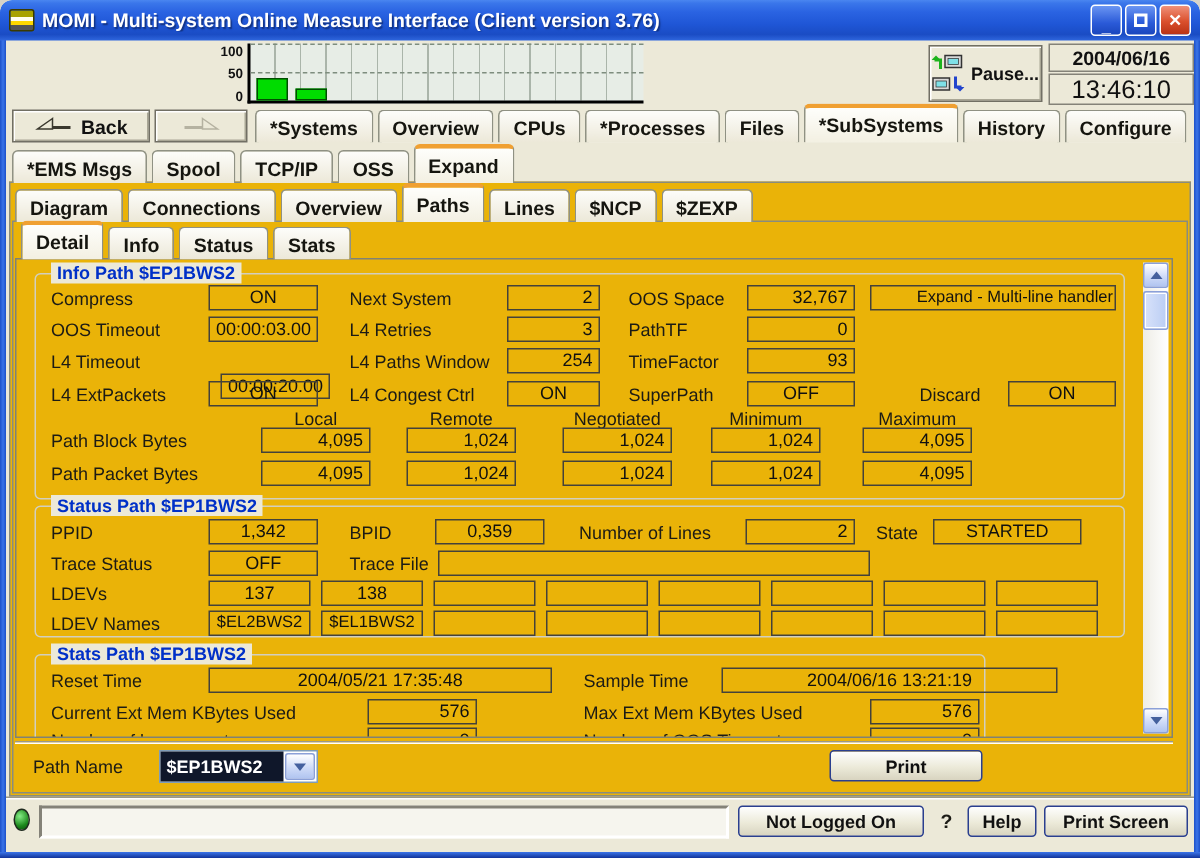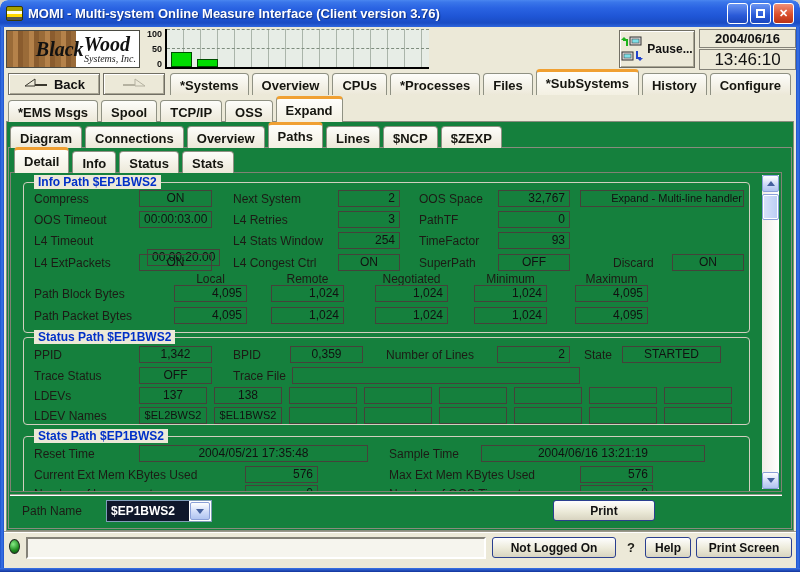--- a/index.html
+++ b/index.html
@@ -40,21 +40,21 @@
   .chev{width:0;height:0;border-left:4px solid transparent;border-right:4px solid transparent;border-top:5px solid #44609e;}
   .pausebtn{position:absolute;left:619px;top:30px;width:76px;height:38px;border:1px solid #716f64;box-shadow:inset 1px 1px 0 #fff,inset -1px -1px 0 #a9a695;background:#ece9d8;display:flex;align-items:center;justify-content:center;gap:4px;font-weight:bold;font-size:12px;color:#111;}
   .datebox{position:absolute;left:699px;top:29px;width:97px;height:19px;border:1px solid #848278;display:flex;align-items:center;justify-content:center;font-weight:bold;font-size:13px;color:#111;}
   .timebox{position:absolute;left:699px;top:49px;width:97px;height:21px;border:1px solid #848278;display:flex;align-items:center;justify-content:center;font-size:17px;color:#111;}
   
   .navbtn{position:absolute;top:73px;height:22px;border:1px solid #716f64;box-shadow:inset 1px 1px 0 #fff,inset -1px -1px 0 #a9a695;background:#ece9d8;display:flex;align-items:center;justify-content:center;gap:5px;font-weight:bold;font-size:13px;color:#111;}
   .tabrow{position:absolute;display:flex;align-items:flex-end;gap:3px;z-index:10;}
   .tab{height:22px;border:1px solid #8f9183;border-bottom:none;border-radius:4px 4px 0 0;
     background:linear-gradient(#fdfdfa,#ece8d8);padding:4px 9px 0;font-weight:bold;font-size:13px;color:#15150f;white-space:nowrap;}
   .tab.active{height:26px;border-top:3px solid #f0a032;background:linear-gradient(#fefefb,#f3f0e2);padding-top:4px;z-index:12;position:relative;}
-  .panel{position:absolute;border:1px solid #898c7e;background:#15803d;}
+  .panel{position:absolute;border:1px solid #898c7e;background:#eab308;}
   
   .grp{position:absolute;border:1px solid #d2cfbf;border-radius:4px;}
   .gtitle{position:absolute;top:-8px;left:10px;background:#ece9d8;padding:0 4px;color:#0030c8;font-weight:bold;font-size:12px;white-space:nowrap;}
   .lbl{position:absolute;font-size:12px;color:#1c1b15;white-space:nowrap;}
   .box{position:absolute;height:17px;border:1px solid #44423a;font-size:12px;line-height:15px;padding:0 4px;color:#111;white-space:nowrap;overflow:hidden;}
   .v-right{text-align:right;}
   .v-center{text-align:center;padding:0 1px;}
   .thead{position:absolute;font-size:12px;color:#1c1b15;text-align:center;}
   
   .sbar{position:absolute;top:2px;bottom:2px;right:2px;width:17px;background:linear-gradient(90deg,#eeede6,#ffffff);}
@@ -86,29 +86,20 @@
       </div>
     <div class="winbtn close">
         <span>✕</span>
       </div>
   </div>
 
   <div class="edge left"></div>
   <div class="edge right"></div>
   <div class="edge bottom"></div>
 
-  <div class="logo">
-    <div class="wood">
-        <span>Black</span>
-      </div>
-    <div class="white">
-      <div class="w1">Wood</div>
-      <div class="w2">Systems, Inc.</div>
-    </div>
-  </div>
 
   <div class="chart">
     <div class="ylabels">
       <span>100</span>
       <span>50</span>
       <span>0</span>
     </div>
     <div class="plot">
       <div class="gridline" style="top:0"></div>
       <div class="gridline" style="top:50%"></div>
@@ -203,21 +194,21 @@
 
       <span class="lbl" style="left:10px;top:30px;">OOS Timeout</span>
       <span class="box v-right" style="left:115px;top:28px;width:73px;">00:00:03.00</span>
       <span class="lbl" style="left:209px;top:30px;">L4 Retries</span>
       <span class="box v-right" style="left:314px;top:28px;width:62px;">3</span>
       <span class="lbl" style="left:395px;top:30px;">PathTF</span>
       <span class="box v-right" style="left:474px;top:28px;width:72px;">0</span>
 
       <span class="lbl" style="left:10px;top:51px;">L4 Timeout</span>
       <span class="box v-right" style="left:123px;top:49px;width:73px;margin-top:17px;">00:00:20.00</span>
-      <span class="lbl" style="left:209px;top:51px;">L4 Stats Window</span>
+      <span class="lbl" style="left:209px;top:51px;">L4 Paths Window</span>
       <span class="box v-right" style="left:314px;top:49px;width:62px;">254</span>
       <span class="lbl" style="left:395px;top:51px;">TimeFactor</span>
       <span class="box v-right" style="left:474px;top:49px;width:72px;">93</span>
 
       <span class="lbl" style="left:10px;top:73px;">L4 ExtPackets</span>
       <span class="box v-center" style="left:115px;top:71px;width:73px;">ON</span>
       <span class="lbl" style="left:209px;top:73px;">L4 Congest Ctrl</span>
       <span class="box v-center" style="left:314px;top:71px;width:62px;">ON</span>
       <span class="lbl" style="left:395px;top:73px;">SuperPath</span>
       <span class="box v-center" style="left:474px;top:71px;width:72px;">OFF</span>
@@ -275,21 +266,21 @@
       <span class="box v-center" style="left:115px;top:69px;width:68px;font-size:11px;">$EL2BWS2</span>
       <span class="box v-center" style="left:190px;top:69px;width:68px;font-size:11px;">$EL1BWS2</span>
       <span class="box v-center" style="left:265px;top:69px;width:68px;"></span>
       <span class="box v-center" style="left:340px;top:69px;width:68px;"></span>
       <span class="box v-center" style="left:415px;top:69px;width:68px;"></span>
       <span class="box v-center" style="left:490px;top:69px;width:68px;"></span>
       <span class="box v-center" style="left:565px;top:69px;width:68px;"></span>
       <span class="box v-center" style="left:640px;top:69px;width:68px;"></span>
     </div>
 
-    <div class="grp" style="left:12px;top:263px;width:727px;height:80px;">
+    <div class="grp" style="left:12px;top:263px;width:634px;height:80px;">
       <span class="gtitle">Stats Path $EP1BWS2</span>
       <span class="lbl" style="left:10px;top:10px;">Reset Time</span>
       <span class="box v-center" style="left:115px;top:8px;width:229px;">2004/05/21 17:35:48</span>
       <span class="lbl" style="left:365px;top:10px;">Sample Time</span>
       <span class="box v-center" style="left:457px;top:8px;width:224px;">2004/06/16 13:21:19</span>
 
       <span class="lbl" style="left:10px;top:31px;">Current Ext Mem KBytes Used</span>
       <span class="box v-right" style="left:221px;top:29px;width:73px;">576</span>
       <span class="lbl" style="left:365px;top:31px;">Max Ext Mem KBytes Used</span>
       <span class="box v-right" style="left:556px;top:29px;width:73px;">576</span>

